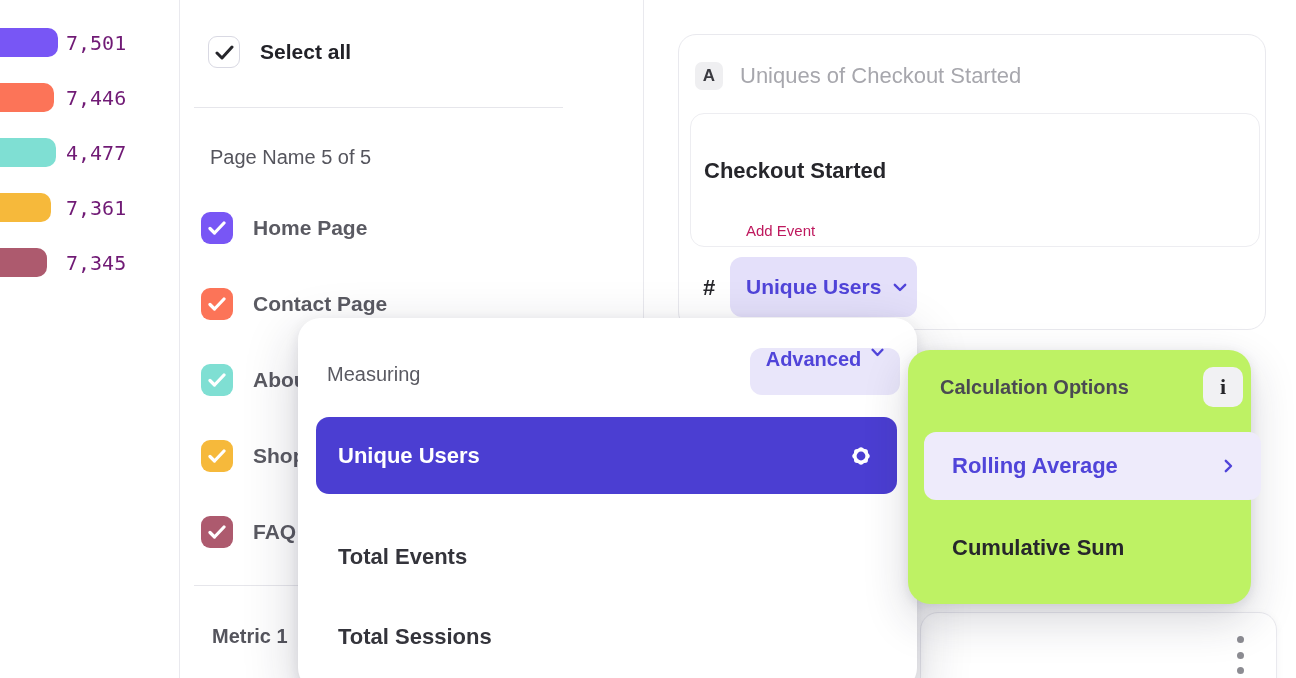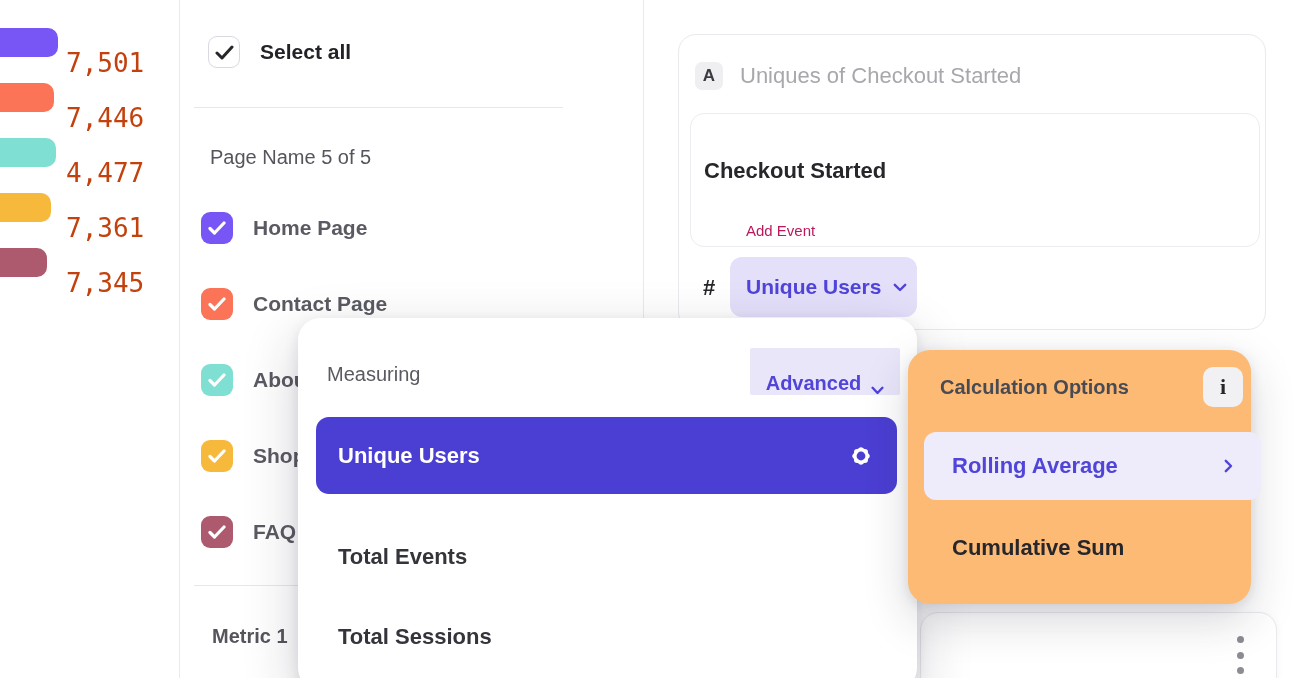--- a/index.html
+++ b/index.html
@@ -5,21 +5,21 @@
   * { margin:0; padding:0; box-sizing:border-box; }
   html,body { width:1296px; height:678px; background:#ffffff; }
   body { font-family:"Liberation Sans", sans-serif; color:#26262B; }
   .screen { position:relative; width:1296px; height:678px; overflow:hidden; background:#fff; }
 
   
   .vdiv { position:absolute; top:0; bottom:0; width:1px; background:#E9E9EE; }
 
   
   .legend-bar { position:absolute; left:0; height:29px; border-radius:0 10px 10px 0; }
-  .legend-value { position:absolute; font-family:"DejaVu Sans Mono", monospace; font-size:26px; color:#c2410c; transform:translateY(-50%); white-space:nowrap;margin-top:20px; }
+  .legend-value { position:absolute; font-family:"DejaVu Sans Mono", monospace; font-size:20px; color:#701a75; transform:translateY(-50%); white-space:nowrap; }
 
   
   .hdiv { position:absolute; height:1px; background:#E6E6EB; }
   .select-all { position:absolute; left:208px; top:36px; display:flex; align-items:center; gap:20px; cursor:pointer;text-align:right; }
   .cb { width:32px; height:32px; border-radius:9px; display:flex; align-items:center; justify-content:center; flex:0 0 auto; }
   .cb.plain { background:#fff; border:1.5px solid #D9D9E3; }
   .select-all-label { font-size:21px; font-weight:bold; color:#222228; }
   .group-label { position:absolute; left:210px; top:157px; transform:translateY(-50%); font-size:20px; color:#55555D; }
   .filter-row { position:absolute; left:201px; display:flex; align-items:center; gap:20px; height:32px; cursor:pointer; }
   .filter-label { font-size:21px; font-weight:bold; color:#5A5A62; white-space:nowrap; }
@@ -33,27 +33,27 @@
   .event-row { position:absolute; left:704px; display:flex; align-items:center; gap:25px; height:34px; cursor:pointer;flex-direction:column; }
   .event-name { font-size:22px; font-weight:bold; color:#26262B; }
   .add-event-label { font-size:15px; color:#be185d;margin-left:42px; }
   .measure-symbol { position:absolute; left:703px; top:288px; transform:translateY(-50%); font-size:22px; font-weight:bold; color:#26262B; }
   .measure-chip { position:absolute; left:730px; top:257px; width:187px; height:60px; background:#E4E0FA; border-radius:12px; display:flex; align-items:center; gap:12px; padding-left:16px; cursor:pointer; }
   .measure-chip-label { font-size:21px; font-weight:bold; color:#5044D9; }
 
   
   .measuring-menu { position:absolute; left:298px; top:318px; width:619px; height:372px; background:#fff; border-radius:22px; box-shadow:0 18px 55px rgba(32,32,54,.20), 0 4px 14px rgba(32,32,54,.10); z-index:30; }
   .measuring-title { position:absolute; left:29px; top:56px; transform:translateY(-50%); font-size:20px; color:#5A5A62; }
-  .advanced-chip { position:absolute; left:452px; top:30px; width:150px; height:47px; background:#E9E6FA; border-radius:2px; display:flex; align-items:flex-end; justify-content:center; gap:10px; cursor:pointer; }
+  .advanced-chip { position:absolute; left:452px; top:30px; width:150px; height:47px; background:#E9E6FA; border-radius:12px; display:flex; align-items:flex-start; justify-content:center; gap:10px; cursor:pointer; }
   .advanced-chip span { font-size:20px; font-weight:bold; color:#5044D9; }
   .menu-option { position:absolute; left:18px; width:581px; height:77px; display:flex; align-items:center; padding:0 22px; border-radius:13px; font-size:22px; font-weight:bold; color:#34343B; cursor:pointer; }
   .menu-option.selected { background:#4B3ED2; color:#ffffff; justify-content:space-between; }
 
   
-  .calc-menu { position:absolute; left:908px; top:350px; width:343px; height:254px; background:#fdba74; border-radius:22px; box-shadow:0 16px 45px rgba(32,32,54,.18), 0 3px 12px rgba(32,32,54,.10); z-index:40; }
+  .calc-menu { position:absolute; left:908px; top:350px; width:343px; height:254px; background:#bef264; border-radius:22px; box-shadow:0 16px 45px rgba(32,32,54,.18), 0 3px 12px rgba(32,32,54,.10); z-index:40; }
   .calc-title { position:absolute; left:32px; top:37px; transform:translateY(-50%); font-size:20px; font-weight:bold; color:#4A4A52; }
   .info-btn { position:absolute; left:295px; top:17px; width:40px; height:40px; background:#F1F1F3; border-radius:10px; display:flex; align-items:center; justify-content:center; cursor:pointer; }
   .info-glyph { font-family:"Liberation Serif", serif; font-size:22px; font-weight:bold; color:#26262B; }
   .calc-option { position:absolute; left:16px; width:337px; height:68px; display:flex; align-items:center; justify-content:space-between; padding:0 28px; border-radius:12px; font-size:22px; font-weight:bold; color:#26262B; cursor:pointer; }
   .calc-option.highlighted { background:#EEEBFB; color:#5044D9; }
 
   
   .bottom-card { position:absolute; left:920px; top:612px; width:357px; height:90px; background:#fff; border:1px solid #E9E9EE; border-radius:18px; box-shadow:0 2px 8px rgba(32,32,54,.05); z-index:5; }
   .kebab { position:absolute; left:1228px; top:634px; width:24px; height:42px; display:flex; flex-direction:column; align-items:center; justify-content:space-between; padding:2px 0; cursor:pointer; z-index:6; }
   .kebab i { width:7px; height:7px; border-radius:50%; background:#8C8C92; }

